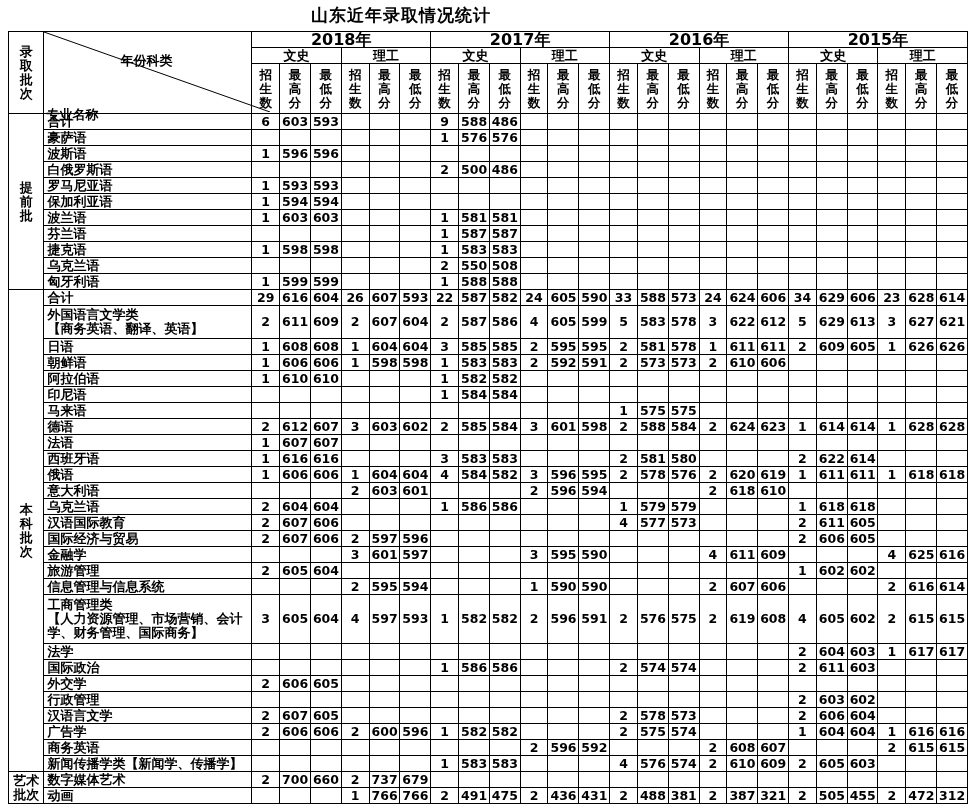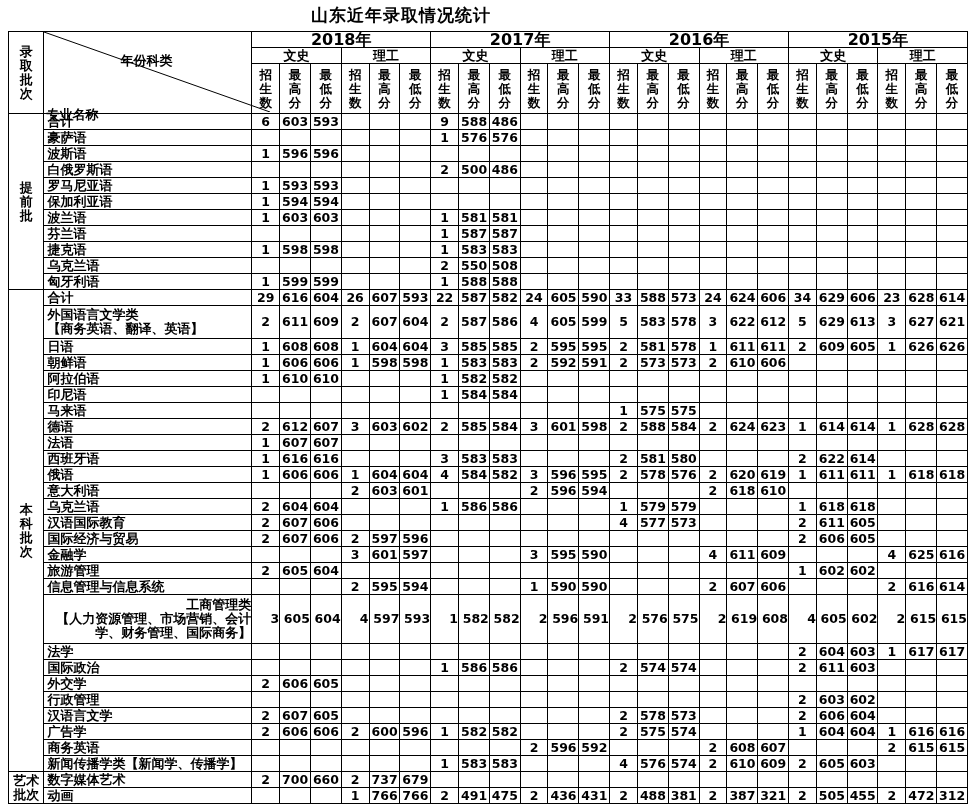--- a/index.html
+++ b/index.html
@@ -13,21 +13,21 @@
   .c-s { width:28px; text-align:left; padding-left:2px !important; }
   th.year { height:15px; font-size:16px; }
   th.subj { height:15px; font-size:13px;margin-top:19px; }
   th.col { height:49px; font-size:12.5px; line-height:16px; width:28px; }
   .hdr-corner { position:relative; height:80px; }
   .hdr-corner svg { position:absolute; left:0; top:0; }
   .hdr-corner .lbl-top { position:absolute; left:76px; top:22px; font-size:13px; }
   .hdr-corner .lbl-bot { position:absolute; left:2px; top:48px; font-size:13px;margin-top:28px; }
   tr.r td { height:15px; }
   tr.r2 td { height:32px; }
-  tr.r3 td { height:48px;text-align:right; }
+  tr.r3 td { height:48px; }
   .major-lines { line-height:16px; }
 </style>
 </head>
 <body>
 
 <div class="title">山东近年录取情况统计</div>
 
 <table class="grid">
   <colgroup>
     <col style="width:37px">

